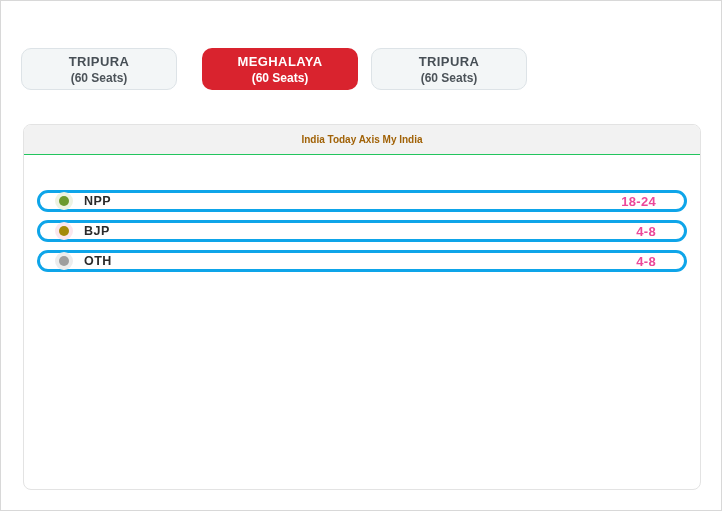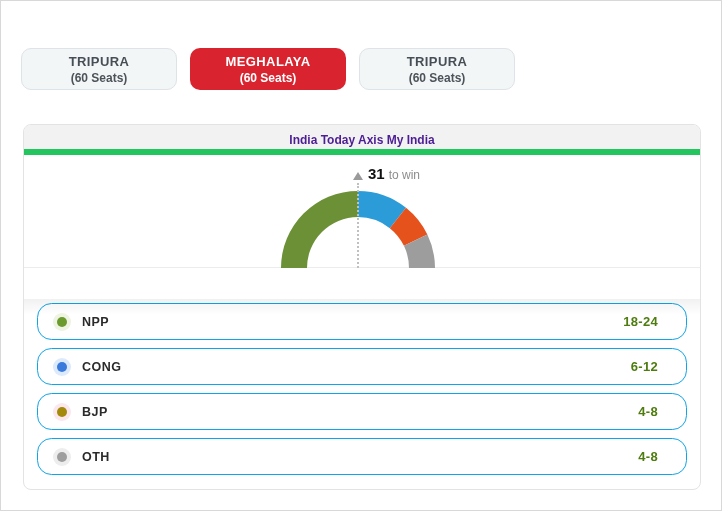--- a/index.html
+++ b/index.html
@@ -18,33 +18,33 @@
 
   
   .tabs { position:absolute; left:20px; top:47px; display:flex; gap:13px; }
   .tab {
     width:156px; height:42px; border-radius:10px; cursor:pointer;
     background:#f3f6f7; border:1px solid #dde3e7;
     display:flex; flex-direction:column; align-items:center; justify-content:center;
   }
   .tab-label { font-size:13px; font-weight:700; color:#474f56; letter-spacing:.4px; }
   .tab-sub   { font-size:12px; color:#4c5359; margin-top:2px;font-weight:bold; }
-  .tab.selected { border:none; }
+  .tab.selected { border:none;margin-left:12px; }
   .tab.selected .tab-label, .tab.selected .tab-sub { color:#ffffff; }
 
   
   .card {
     position:absolute; left:22px; top:123px; width:678px; height:366px;
     background:#fff; border:1px solid #e3e3e3; border-radius:8px;
   }
   .card-title {
     height:30px; line-height:30px; text-align:center;
-    background:#f2f2f2; border-bottom:6px solid #22c55e;
+    background:#f2f2f2; border-bottom:1px solid #22c55e;
     border-radius:7px 7px 0 0;
-    font-size:12px; font-weight:700; color:#4c1d95;
+    font-size:10px; font-weight:700; color:#a16207;
   }
 
   
   .gauge-area { position:relative; height:113px; border-bottom:1px solid #ececec; }
   .gauge-svg { position:absolute; left:0; top:0; }
   .marker-line {
     position:absolute; left:333px; top:28px; height:85px; width:0;
     border-left:2px dotted #c0c0c0;
   }
   .marker-arrow {
@@ -57,30 +57,30 @@
   .marker-suffix { font-size:12px; color:#8d8d8d; margin-left:4px; }
   .divider-shadow {
     position:absolute; left:0; top:144px; width:676px; height:16px;
     background:linear-gradient(to bottom, rgba(0,0,0,0.055), rgba(0,0,0,0));
     pointer-events:none;
   }
 
   
   .legend { margin:35px 13px 0 13px; display:flex; flex-direction:column; gap:8px; }
   .legend-row {
-    height:37px; border:1px solid #0ea5e9; border-radius:14.5px;
+    height:22px; border:3px solid #0ea5e9; border-radius:14.5px;
     display:flex; align-items:center; padding:0 28px 0 15px; background:#fff;
   }
   .halo {
     width:18px; height:18px; border-radius:50%;
     display:flex; align-items:center; justify-content:center; margin-right:11px;
   }
   .dot { width:10px; height:10px; border-radius:50%; }
   .party { font-size:12.5px; font-weight:700; color:#2b2b2b; letter-spacing:.5px; }
-  .range { margin-left:auto; font-size:13px; font-weight:700; color:#4d7c0f; letter-spacing:.3px; }
+  .range { margin-left:auto; font-size:13px; font-weight:700; color:#ec4899; letter-spacing:.3px; }
 </style>
 </head>
 <body>
 
 <div class="screen">
 
 
   <div class="tabs">
     <div class="tab">
       <div class="tab-label">TRIPURA</div>
@@ -92,49 +92,28 @@
     </div>
     <div class="tab">
       <div class="tab-label">TRIPURA</div>
       <div class="tab-sub">(60 Seats)</div>
     </div>
   </div>
 
   <div class="card">
     <div class="card-title">India Today Axis My India</div>
 
-    <div class="gauge-area">
-      <svg class="gauge-svg" width="676" height="113" viewBox="0 0 676 113">
-          <path d="M 257.00 113.00 A 77 77 0 0 1 334.00 36.00 L 334.00 62.00 A 51 51 0 0 0 283.00 113.00 Z" fill="#6b9036"></path>
-          <path d="M 334.00 36.00 A 77 77 0 0 1 382.01 52.80 L 365.80 73.13 A 51 51 0 0 0 334.00 62.00 Z" fill="#2b9cd8"></path>
-          <path d="M 382.01 52.80 A 77 77 0 0 1 403.37 79.59 L 379.95 90.87 A 51 51 0 0 0 365.80 73.13 Z" fill="#e6521c"></path>
-          <path d="M 403.37 79.59 A 77 77 0 0 1 411.00 113.00 L 385.00 113.00 A 51 51 0 0 0 379.95 90.87 Z" fill="#9d9d9d"></path>
-        </svg>
-      <div class="marker-line"></div>
-      <div class="marker-arrow"></div>
-      <div class="marker-label">
-        <span class="marker-value">31</span><span class="marker-suffix">to win</span>
-      </div>
-      <div class="divider-shadow"></div>
-    </div>
 
     <div class="legend">
       <div class="legend-row">
         <span class="halo" style="background: rgb(238, 243, 226);">
             <span class="dot" style="background: rgb(107, 154, 47);"></span>
           </span>
         <span class="party">NPP</span>
         <span class="range">18-24</span>
-      </div>
-      <div class="legend-row">
-        <span class="halo" style="background: rgb(220, 234, 251);">
-            <span class="dot" style="background: rgb(58, 123, 219);"></span>
-          </span>
-        <span class="party">CONG</span>
-        <span class="range">6-12</span>
       </div>
       <div class="legend-row">
         <span class="halo" style="background: rgb(251, 231, 238);">
             <span class="dot" style="background: rgb(163, 138, 10);"></span>
           </span>
         <span class="party">BJP</span>
         <span class="range">4-8</span>
       </div>
       <div class="legend-row">
         <span class="halo" style="background: rgb(237, 237, 237);">

